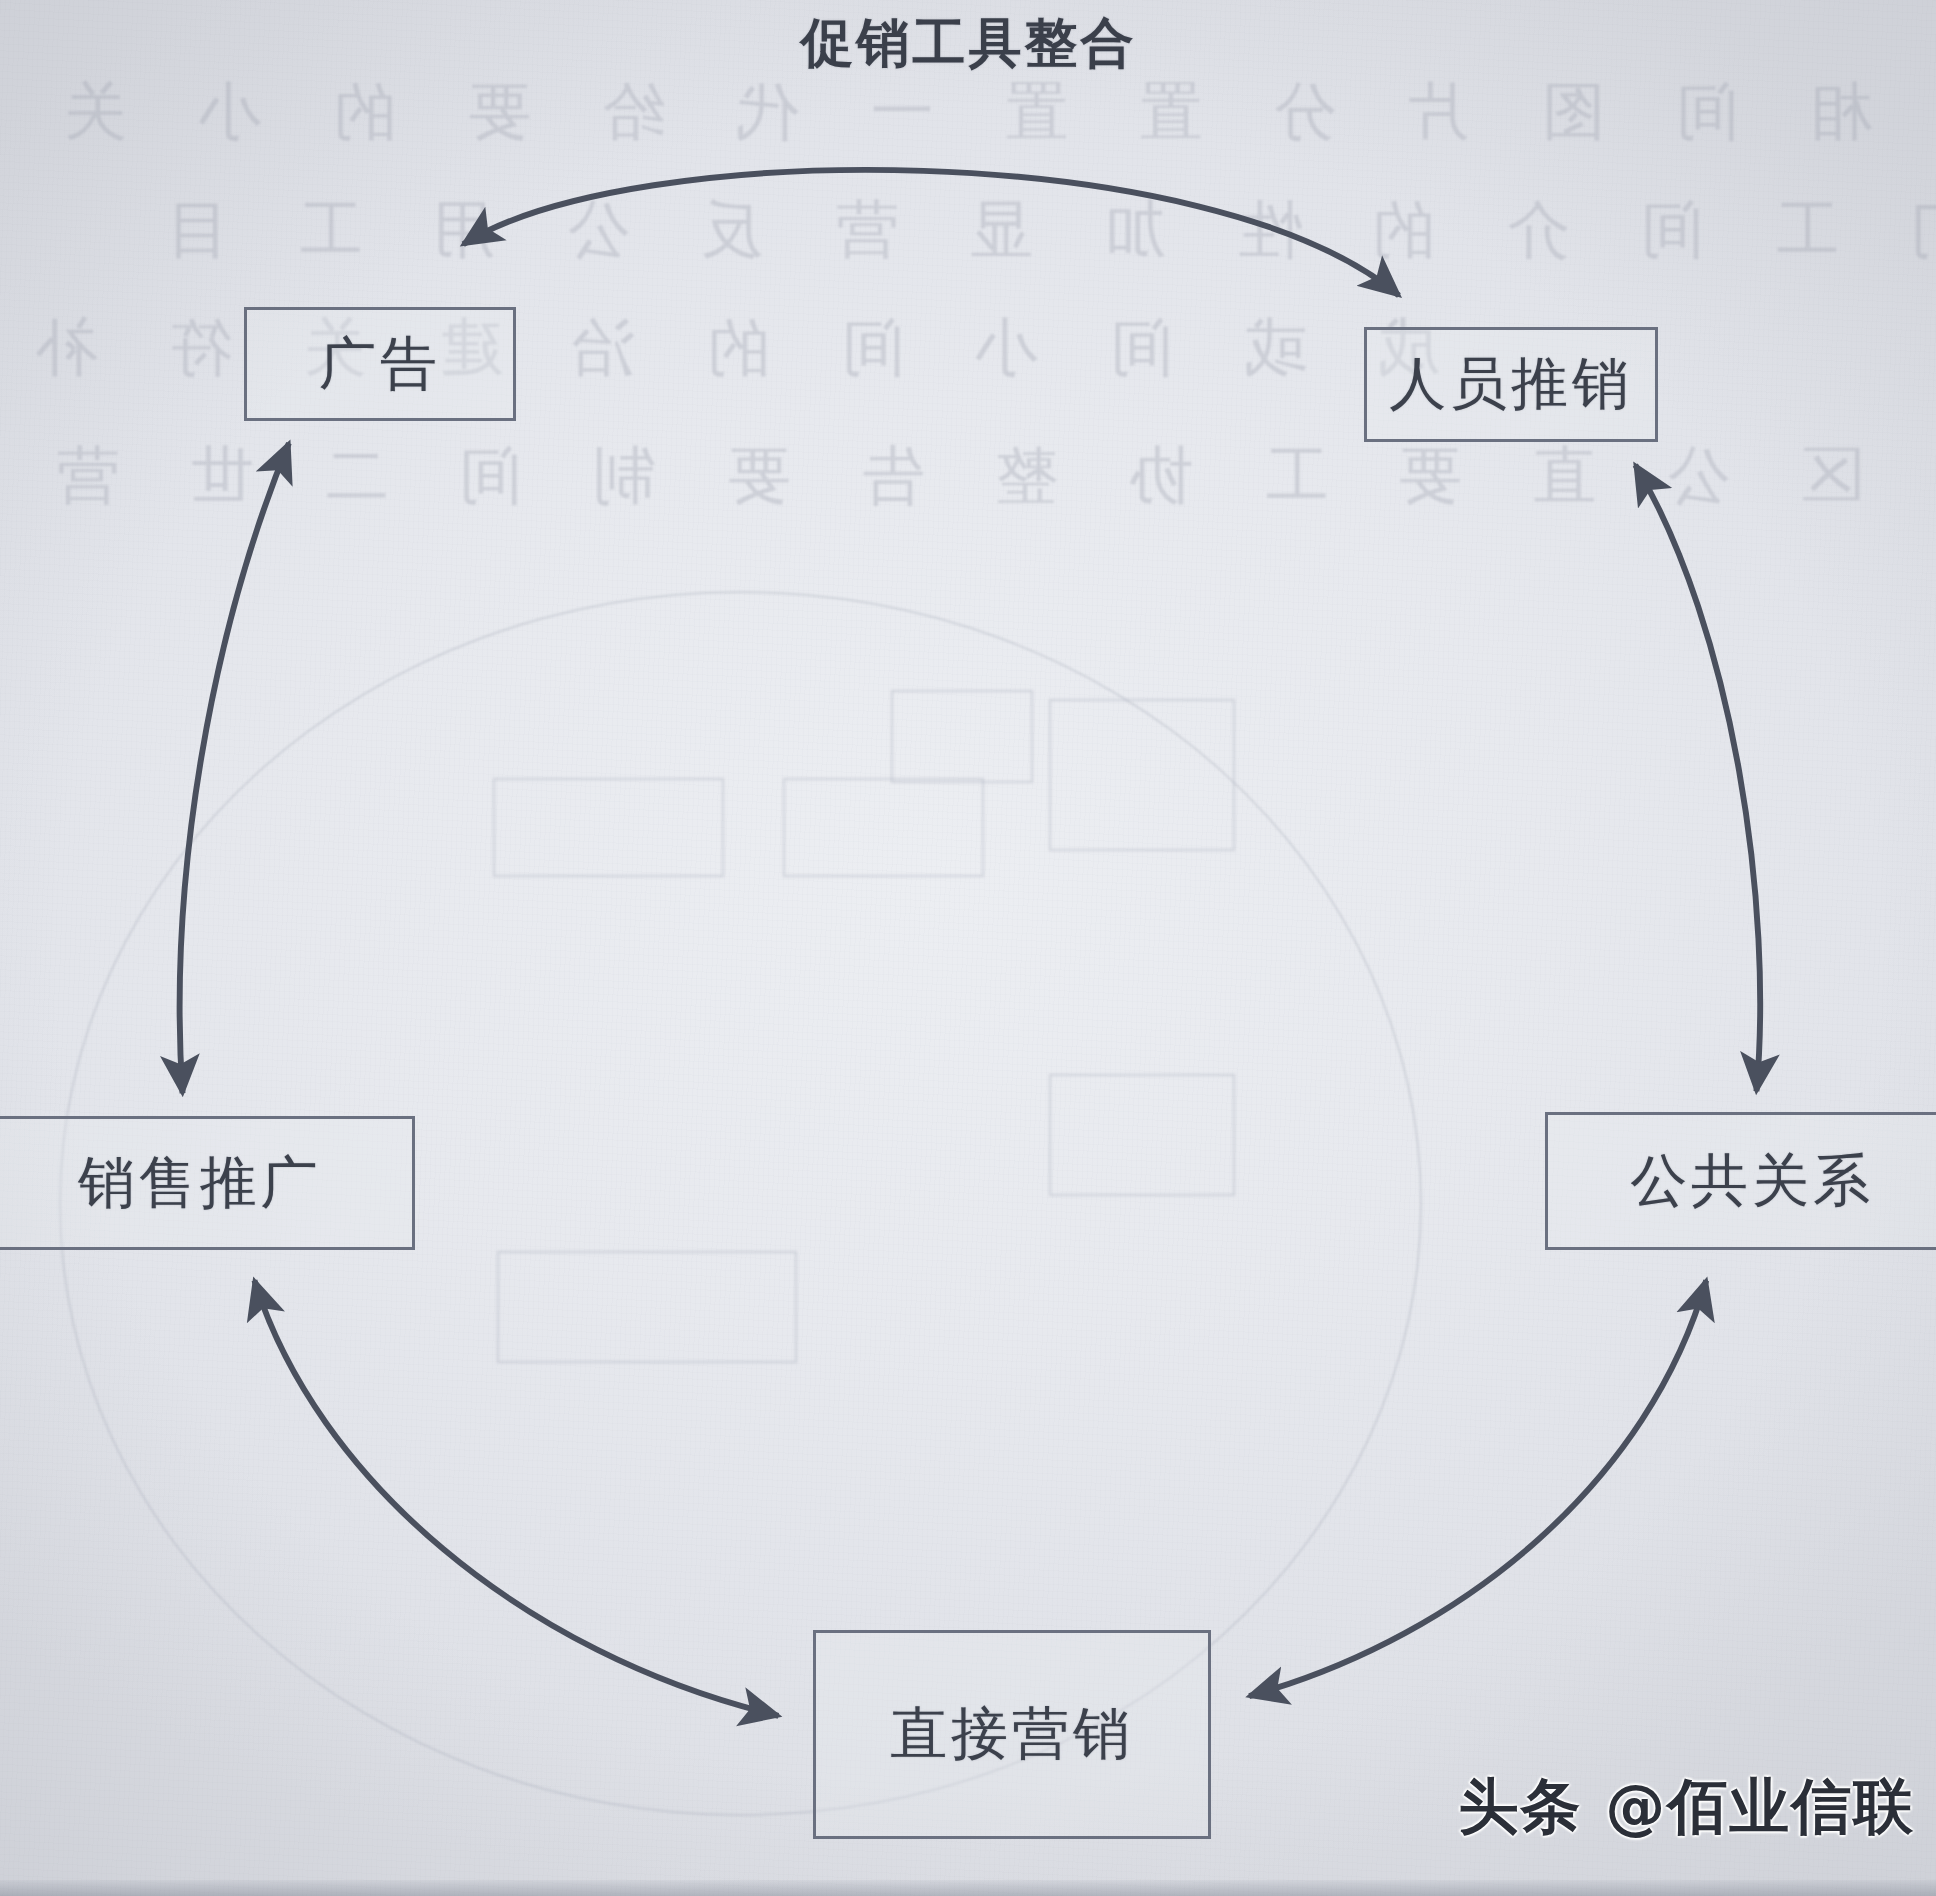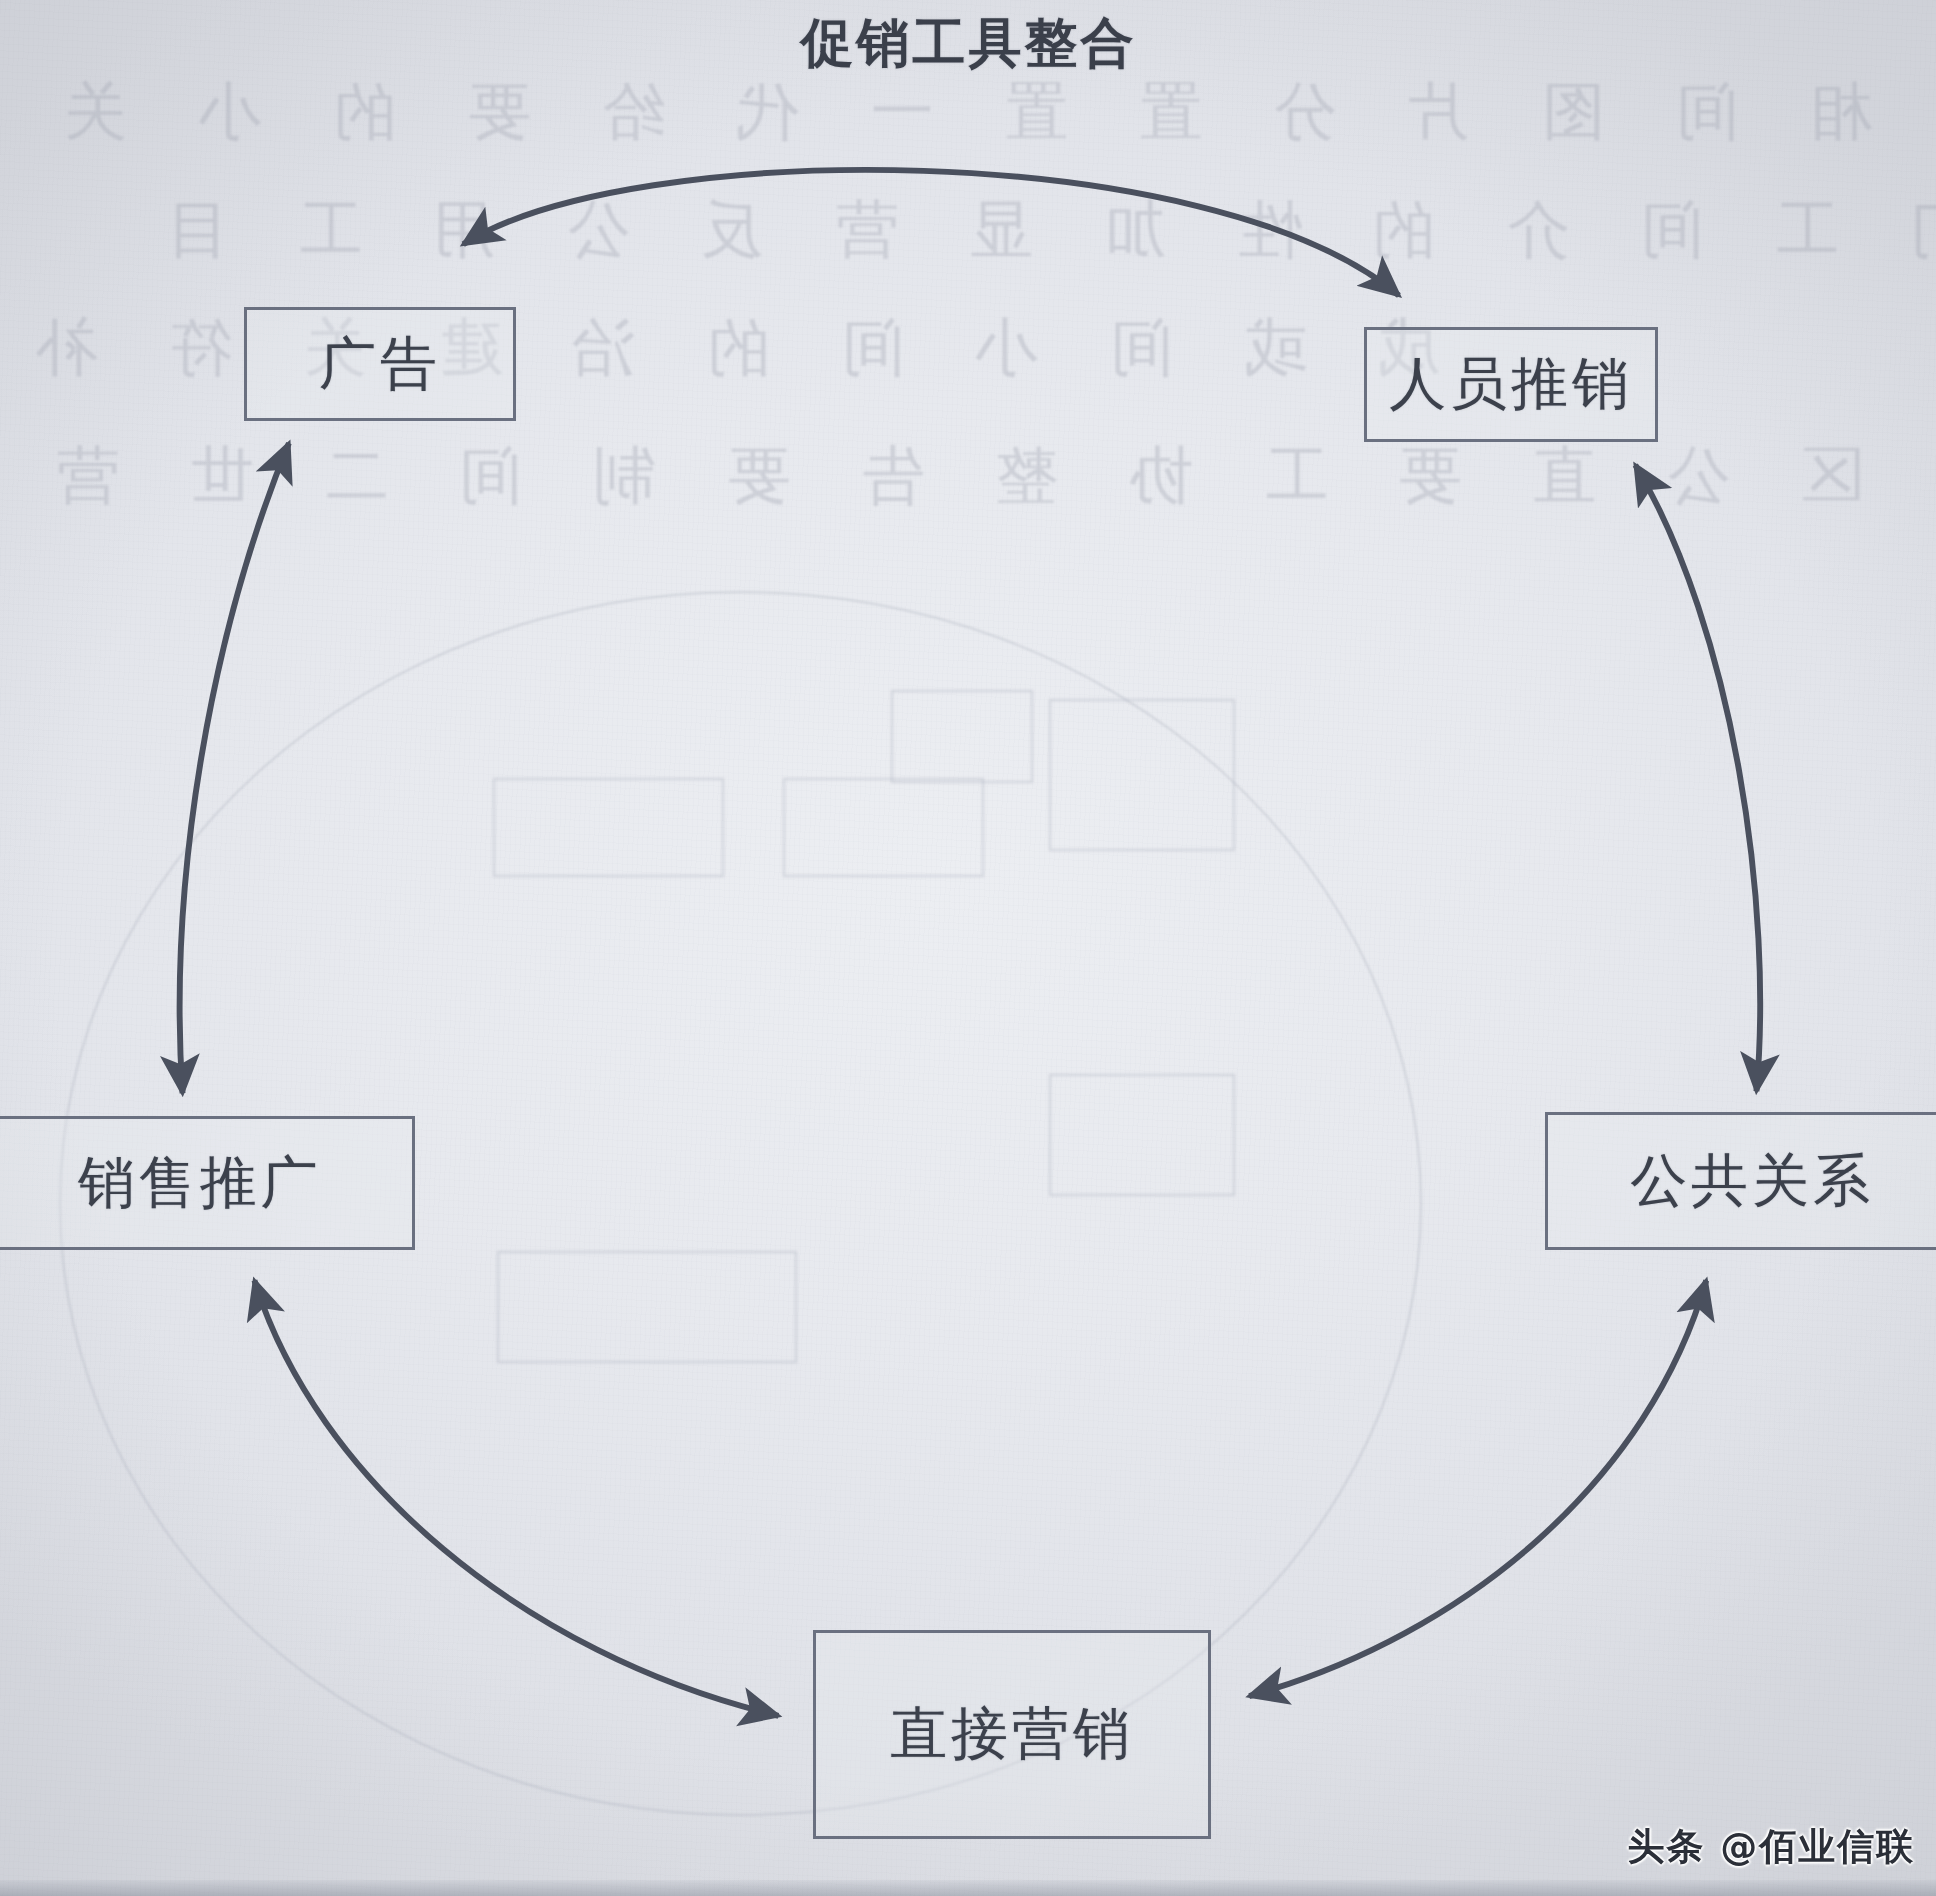--- a/index.html
+++ b/index.html
@@ -89,22 +89,22 @@
     text-shadow:0 0 1.5px rgba(110,116,130,.5);
   }
   #node-advertising     {left:244px; top:307px;  width:272px; height:114px;}
   #node-personal-selling{left:1364px;top:327px;  width:294px; height:115px;}
   #node-sales-promotion {left:-15.8px; top:1116px; width:431px; height:134px;}
   #node-public-relations{left:1545px;top:1112px; width:414px; height:138px;}
   #node-direct-marketing{left:813px; top:1630px; width:398px; height:209px;}
   
   #watermark{
     position:absolute;
-    right:21.7px;bottom:24px;
-    font-size:37px;
+    right:21.7px;bottom:48px;
+    font-size:60px;
     font-weight:bold;
     color:#2b2f38;
     letter-spacing:2px;
     font-family:"DejaVu Sans","Liberation Sans",sans-serif;
     text-shadow:
       2px 0 2px rgba(255,255,255,.95),
       -2px 0 2px rgba(255,255,255,.95),
       0 2px 2px rgba(255,255,255,.95),
       0 -2px 2px rgba(255,255,255,.95);
     white-space:nowrap;

